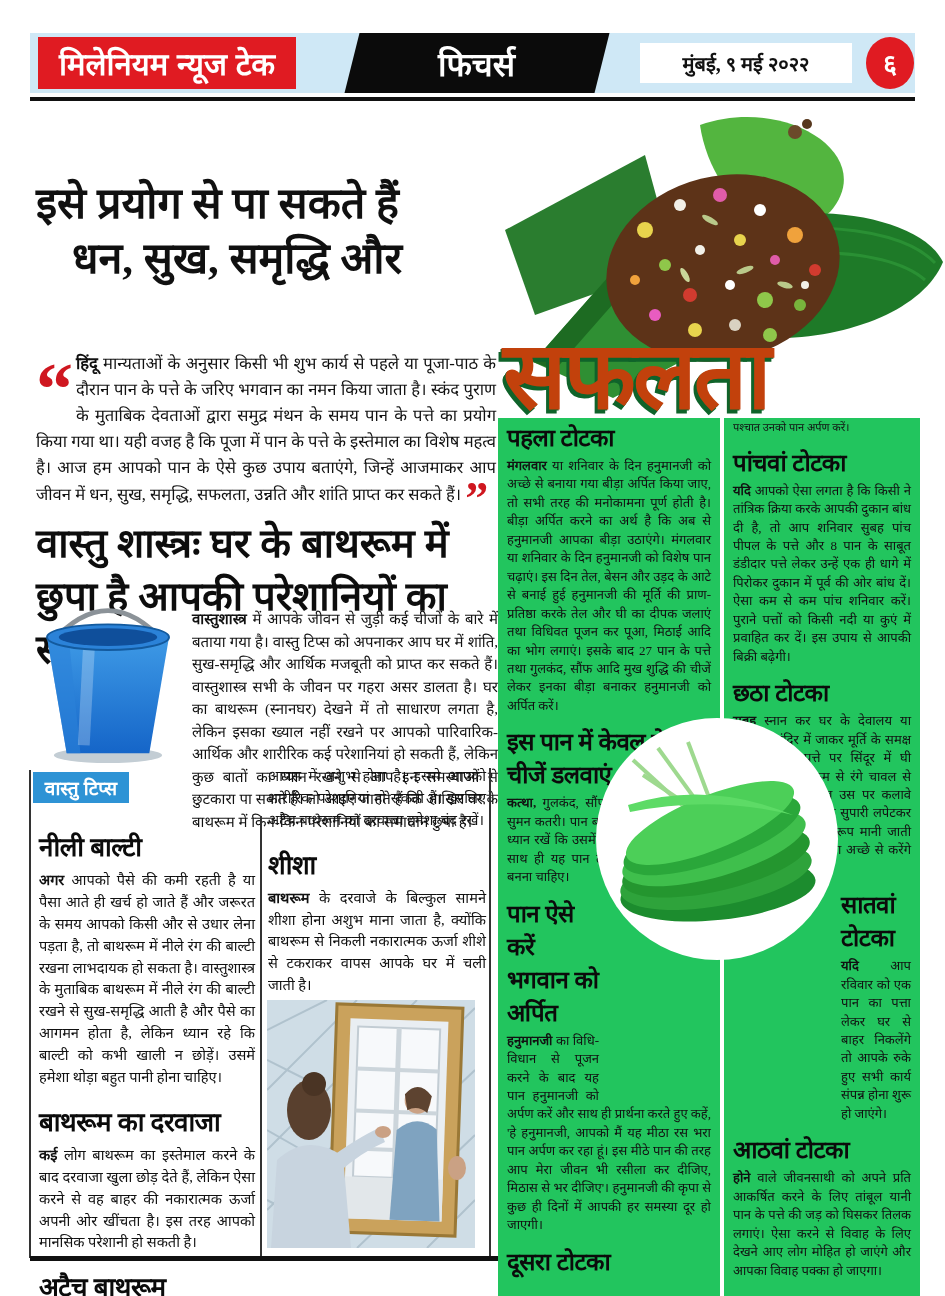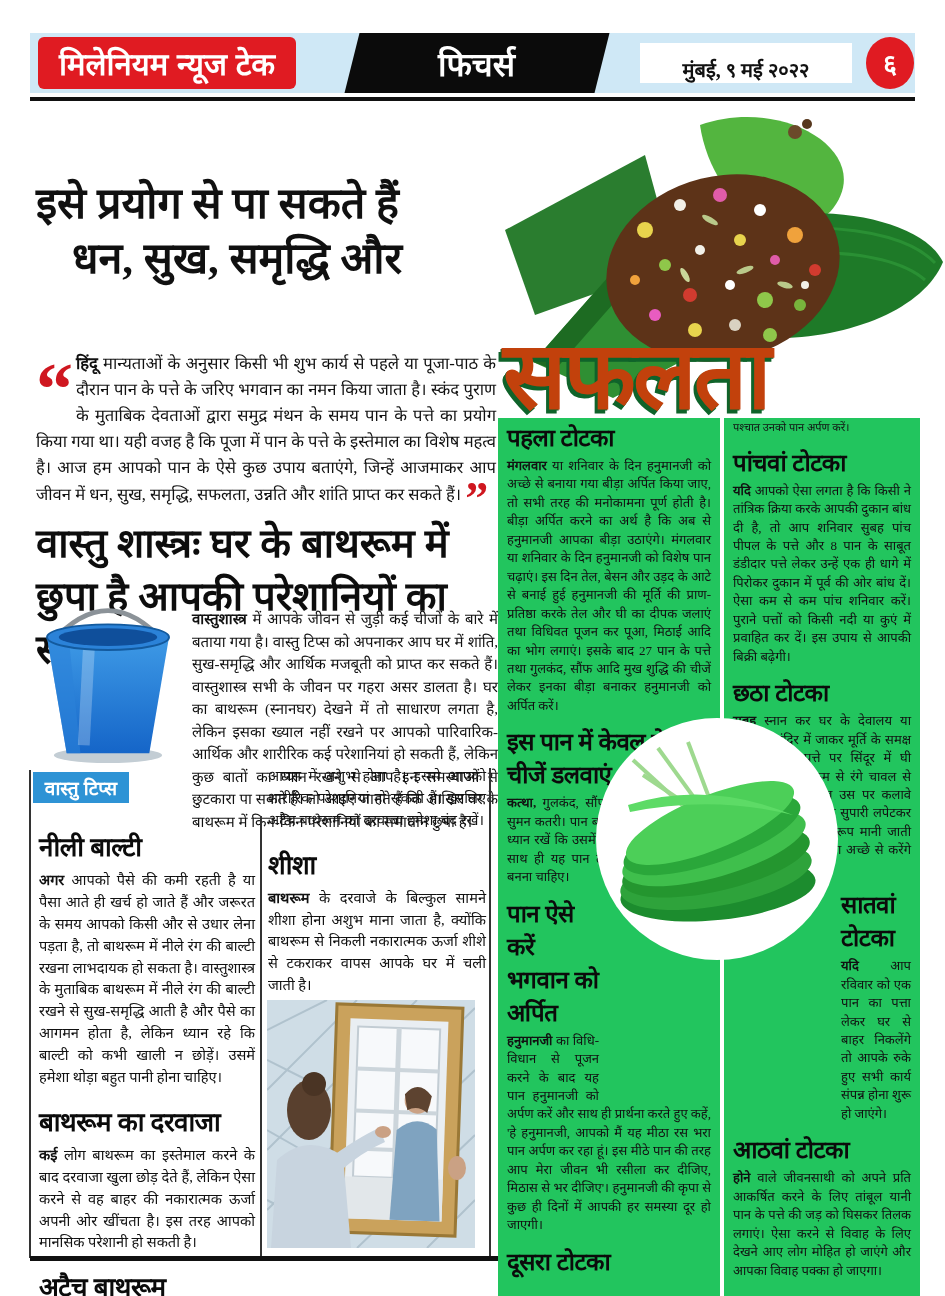--- a/index.html
+++ b/index.html
@@ -2,27 +2,27 @@
 <html lang="hi"><head>
 <meta charset="utf-8">
 <style>
   html,body{margin:0;padding:0;background:#fff;}
   .page{position:relative;width:945px;height:1296px;background:#fff;overflow:hidden;
         font-family:"Liberation Serif","DejaVu Serif",serif;color:#111;}
   
   .mast-strip{position:absolute;left:30px;top:33px;width:885px;height:60px;background:#cfe8f6;}
   .brand-box{position:absolute;left:38px;top:37px;width:258px;height:52px;background:#e01b22;
              display:flex;align-items:center;justify-content:center;color:#fff;font-weight:800;
-             font-size:31px;font-family:"Liberation Sans",sans-serif;border-radius:6px;}
+             font-size:31px;font-family:"Liberation Sans",sans-serif;}
   .section-flag{position:absolute;left:352px;top:33px;width:250px;height:60px;background:#0b0b0b;
              transform:skewX(-14deg);display:flex;align-items:center;justify-content:center;}
   .section-flag span{transform:skewX(14deg);color:#fff;font-weight:800;font-size:33px;
              font-family:"Liberation Sans",sans-serif;}
   .date-box{position:absolute;left:640px;top:43px;width:212px;height:40px;background:#fff;
-             display:flex;align-items:flex-end;justify-content:center;font-weight:700;font-size:20px;}
+             display:flex;align-items:center;justify-content:center;font-weight:700;font-size:20px;}
   .page-circle{position:absolute;left:866px;top:37px;width:48px;height:52px;background:#e01b22;
              border-radius:50%;display:flex;align-items:center;justify-content:center;color:#fff;
              font-size:26px;font-weight:800;}
   .head-rule{position:absolute;left:30px;top:97px;width:885px;height:4px;background:#111;}
   
   .kicker{position:absolute;left:56px;top:100px;z-index:4;color:#f6921e;font-weight:800;
           font-size:47px;white-space:nowrap;font-family:"Liberation Sans",sans-serif;}
   .headline{position:absolute;left:36px;top:176px;width:580px;z-index:4;font-weight:800;
           font-size:43px;line-height:1.28;color:#101010;}
   .headline .l2{display:block;margin-left:36px;}

